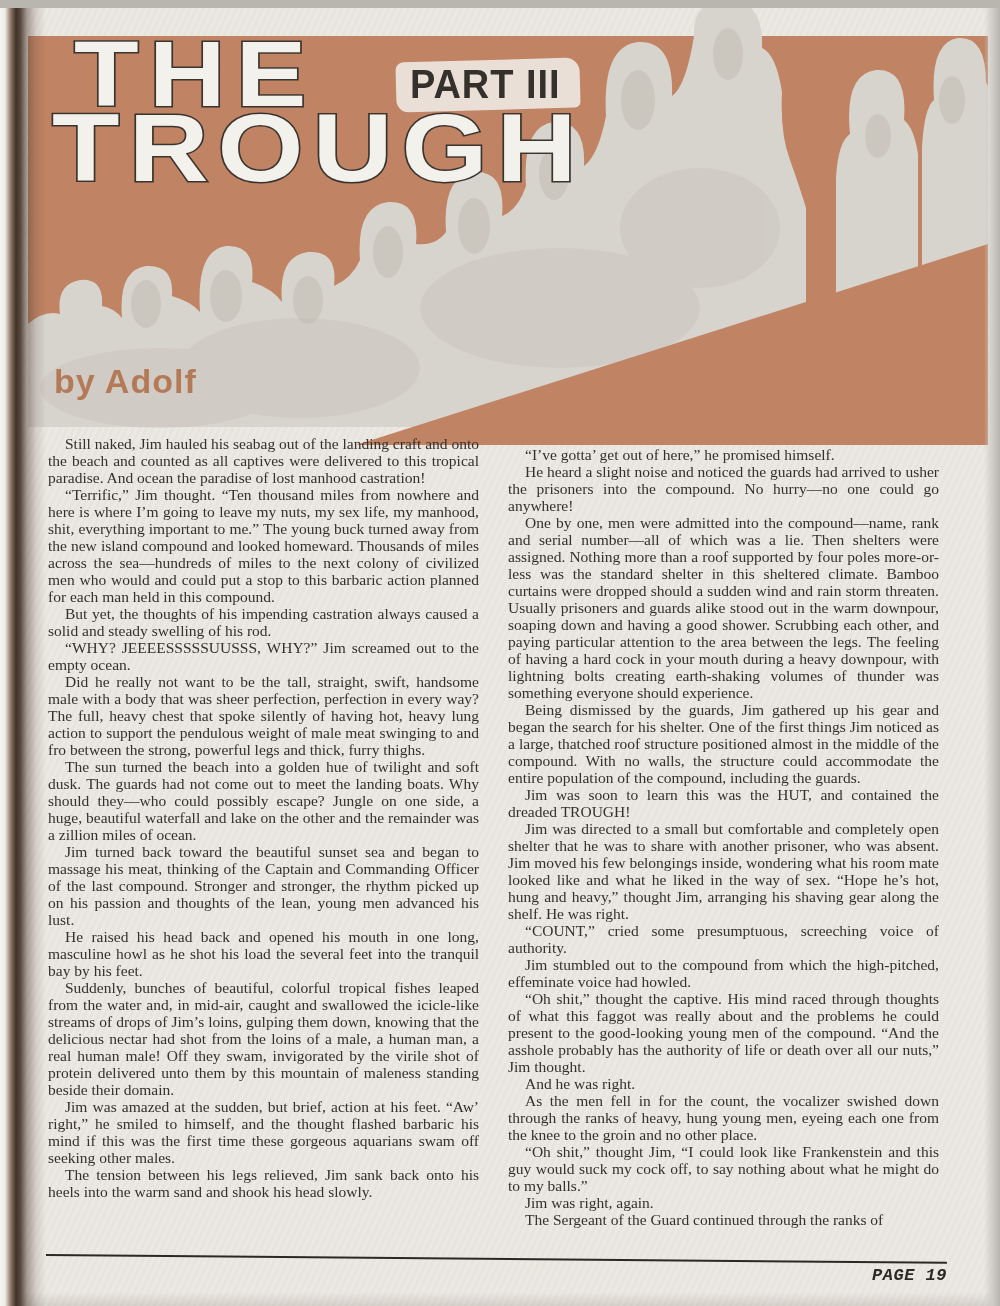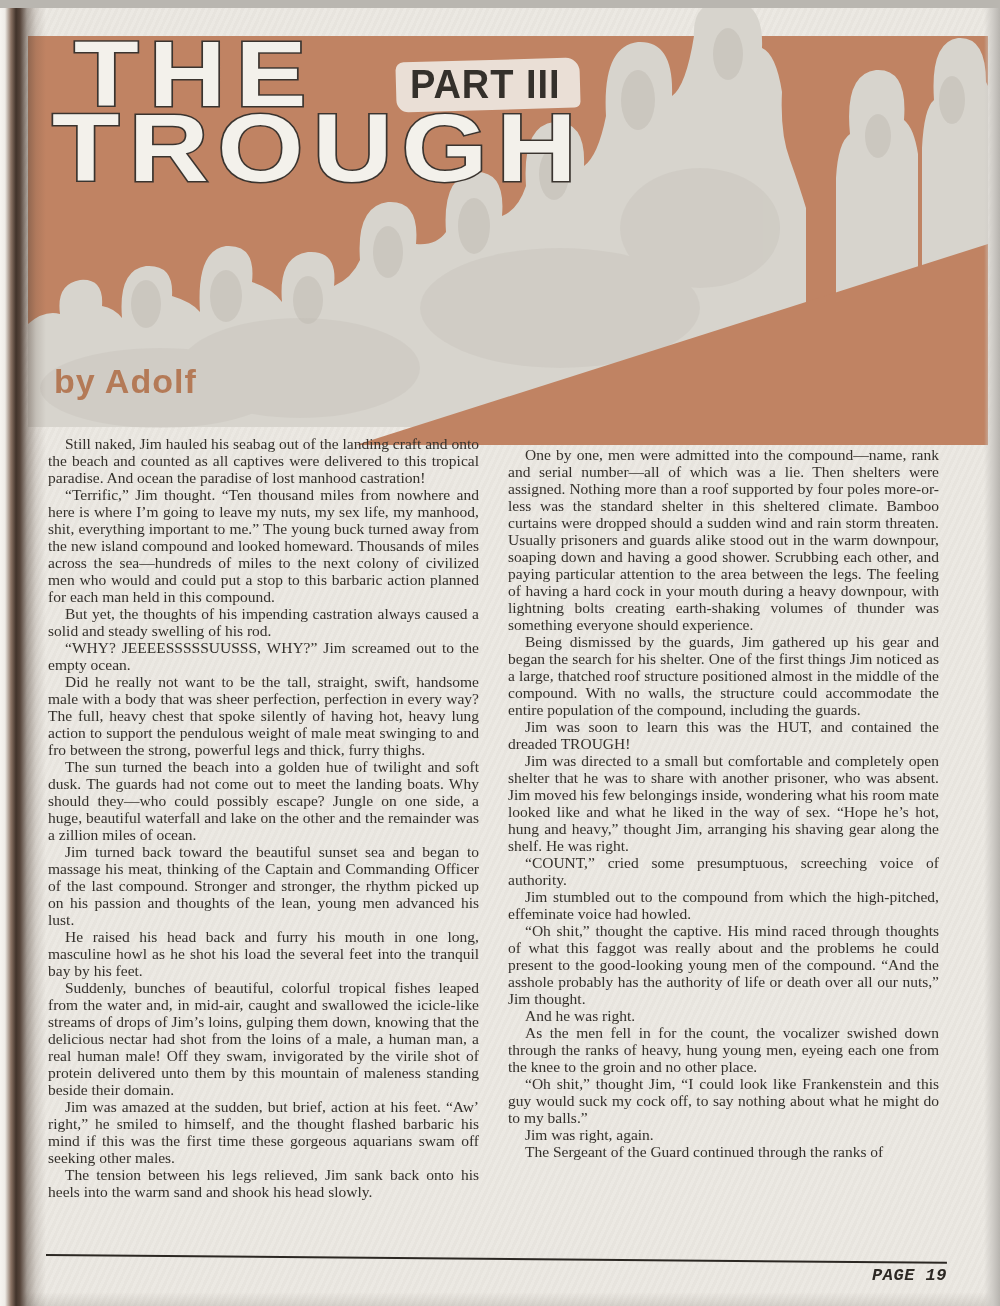--- a/index.html
+++ b/index.html
@@ -126,26 +126,28 @@
   <div class="byline">by Adolf</div>
 
   <div class="column col-left">
       <p>Still naked, Jim hauled his seabag out of the landing craft and onto the beach and counted as all captives were delivered to this tropical paradise. And ocean the paradise of lost manhood castration!</p>
       <p>“Terrific,” Jim thought. “Ten thousand miles from nowhere and here is where I’m going to leave my nuts, my sex life, my manhood, shit, everything important to me.” The young buck turned away from the new island compound and looked homeward. Thousands of miles across the sea—hundreds of miles to the next colony of civilized men who would and could put a stop to this barbaric action planned for each man held in this compound.</p>
       <p>But yet, the thoughts of his impending castration always caused a solid and steady swelling of his rod.</p>
       <p>“WHY? JEEEESSSSSUUSSS, WHY?” Jim screamed out to the empty ocean.</p>
       <p>Did he really not want to be the tall, straight, swift, handsome male with a body that was sheer perfection, perfection in every way? The full, heavy chest that spoke silently of having hot, heavy lung action to support the pendulous weight of male meat swinging to and fro between the strong, powerful legs and thick, furry thighs.</p>
       <p>The sun turned the beach into a golden hue of twilight and soft dusk. The guards had not come out to meet the landing boats. Why should they—who could possibly escape? Jungle on one side, a huge, beautiful waterfall and lake on the other and the remainder was a zillion miles of ocean.</p>
       <p>Jim turned back toward the beautiful sunset sea and began to massage his meat, thinking of the Captain and Commanding Officer of the last compound. Stronger and stronger, the rhythm picked up on his passion and thoughts of the lean, young men advanced his lust.</p>
-      <p>He raised his head back and furry his mouth in one long, masculine howl as he shot his load the several feet into the tranquil bay by his feet.</p>
+      <p>He raised his head back and opened his mouth in one long, masculine howl as he shot his load the several feet into the tranquil bay by his feet.</p>
       <p>Suddenly, bunches of beautiful, colorful tropical fishes leaped from the water and, in mid-air, caught and swallowed the icicle-like streams of drops of Jim’s loins, gulping them down, knowing that the delicious nectar had shot from the loins of a male, a human man, a real human male! Off they swam, invigorated by the virile shot of protein delivered unto them by this mountain of maleness standing beside their domain.</p>
       <p>Jim was amazed at the sudden, but brief, action at his feet. “Aw’ right,” he smiled to himself, and the thought flashed barbaric his mind if this was the first time these gorgeous aquarians swam off seeking other males.</p>
       <p>The tension between his legs relieved, Jim sank back onto his heels into the warm sand and shook his head slowly.</p>
     </div>
   <div class="column col-right">
+      <p>“I’ve gotta’ get out of here,” he promised himself.</p>
+      <p>He heard a slight noise and noticed the guards had arrived to usher the prisoners into the compound. No hurry—no one could go anywhere!</p>
       <p>One by one, men were admitted into the compound—name, rank and serial number—all of which was a lie. Then shelters were assigned. Nothing more than a roof supported by four poles more-or- less was the standard shelter in this sheltered climate. Bamboo curtains were dropped should a sudden wind and rain storm threaten. Usually prisoners and guards alike stood out in the warm downpour, soaping down and having a good shower. Scrubbing each other, and paying particular attention to the area between the legs. The feeling of having a hard cock in your mouth during a heavy downpour, with lightning bolts creating earth-shaking volumes of thunder was something everyone should experience.</p>
       <p>Being dismissed by the guards, Jim gathered up his gear and began the search for his shelter. One of the first things Jim noticed as a large, thatched roof structure positioned almost in the middle of the compound. With no walls, the structure could accommodate the entire population of the compound, including the guards.</p>
       <p>Jim was soon to learn this was the HUT, and contained the dreaded TROUGH!</p>
       <p>Jim was directed to a small but comfortable and completely open shelter that he was to share with another prisoner, who was absent. Jim moved his few belongings inside, wondering what his room mate looked like and what he liked in the way of sex. “Hope he’s hot, hung and heavy,” thought Jim, arranging his shaving gear along the shelf. He was right.</p>
       <p>“COUNT,” cried some presumptuous, screeching voice of authority.</p>
       <p>Jim stumbled out to the compound from which the high-pitched, effeminate voice had howled.</p>
       <p>“Oh shit,” thought the captive. His mind raced through thoughts of what this faggot was really about and the problems he could present to the good-looking young men of the compound. “And the asshole probably has the authority of life or death over all our nuts,” Jim thought.</p>
       <p>And he was right.</p>
       <p>As the men fell in for the count, the vocalizer swished down through the ranks of heavy, hung young men, eyeing each one from the knee to the groin and no other place.</p>
       <p>“Oh shit,” thought Jim, “I could look like Frankenstein and this guy would suck my cock off, to say nothing about what he might do to my balls.”</p>

